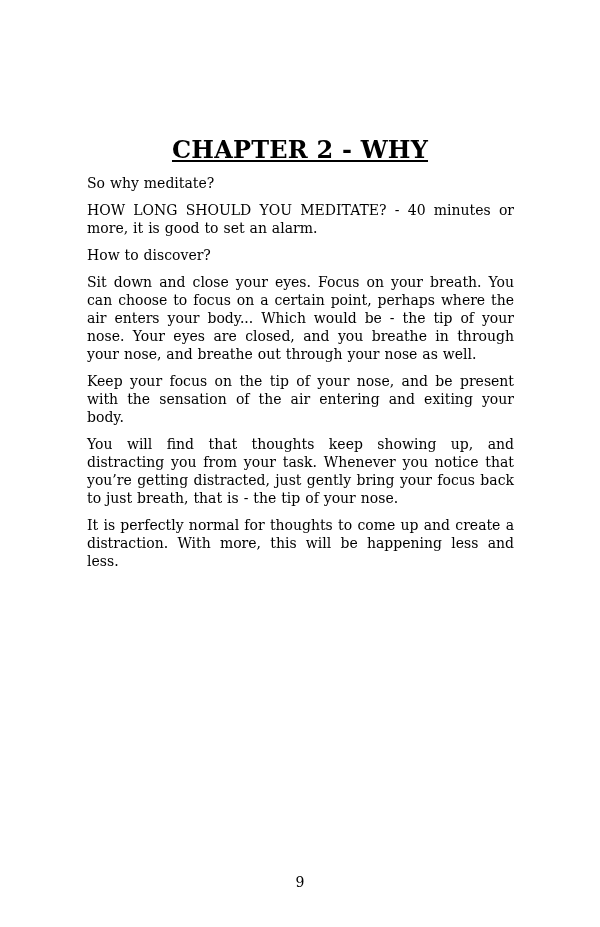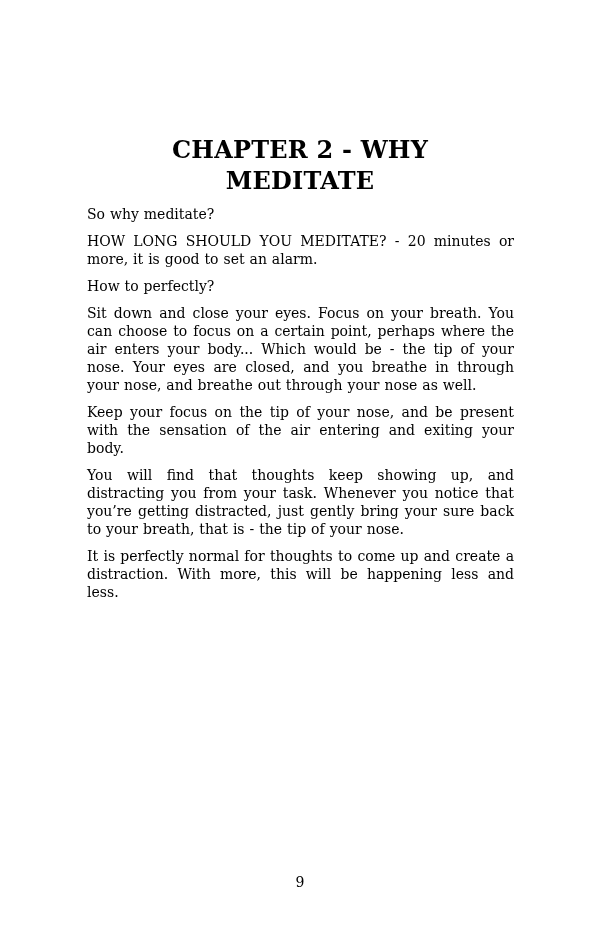--- a/index.html
+++ b/index.html
@@ -23,20 +23,21 @@
     margin: 0;
     padding-top: 134px;
     text-align: center;
     font-weight: bold;
     font-size: 24px;
     line-height: 31px;
     letter-spacing: 0.2px;
   }
   .title-line {
     display: block;
+    text-decoration: underline;
   }
   .body-text {
     margin: 9px 86px 0 87px;
   }
   .body-text p {
     margin: 0 0 9px 0;
     font-size: 14px;
     line-height: 18px;
     text-align: justify;
     text-justify: inter-word;
@@ -52,28 +53,27 @@
     line-height: 18px;
   }
 </style>
 </head>
 <body>
 
 <div class="book-page">
 
   <h1 class="chapter-title">
     <span class="title-line">CHAPTER 2 - WHY</span>
-    <span class="title-line">MEDITATE</span>
   </h1>
 
   <div class="body-text">
     <p>So why meditate?</p>
-    <p>HOW LONG SHOULD YOU MEDITATE? - 20 minutes or more, it is good to set an alarm.</p>
-    <p>How to perfectly?</p>
+    <p>HOW LONG SHOULD YOU MEDITATE? - 40 minutes or more, it is good to set an alarm.</p>
+    <p>How to discover?</p>
     <p>Sit down and close your eyes. Focus on your breath. You can choose to focus on a certain point, perhaps where the air enters your body... Which would be - the tip of your nose. Your eyes are closed, and you breathe in through your nose, and breathe out through your nose as well.</p>
     <p>Keep your focus on the tip of your nose, and be present with the sensation of the air entering and exiting your body.</p>
-    <p>You will find that thoughts keep showing up, and distracting you from your task. Whenever you notice that you’re getting distracted, just gently bring your sure back to your breath, that is - the tip of your nose.</p>
+    <p>You will find that thoughts keep showing up, and distracting you from your task. Whenever you notice that you’re getting distracted, just gently bring your focus back to just breath, that is - the tip of your nose.</p>
     <p>It is perfectly normal for thoughts to come up and create a distraction. With more, this will be happening less and less.</p>
   </div>
 
   <div class="page-number">9</div>
 
 </div>
 
 </body></html>

